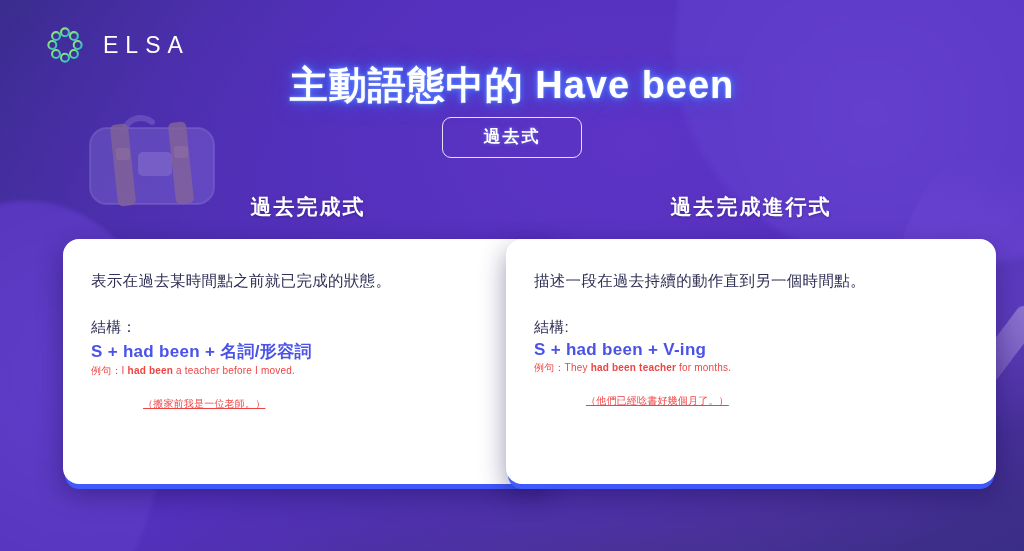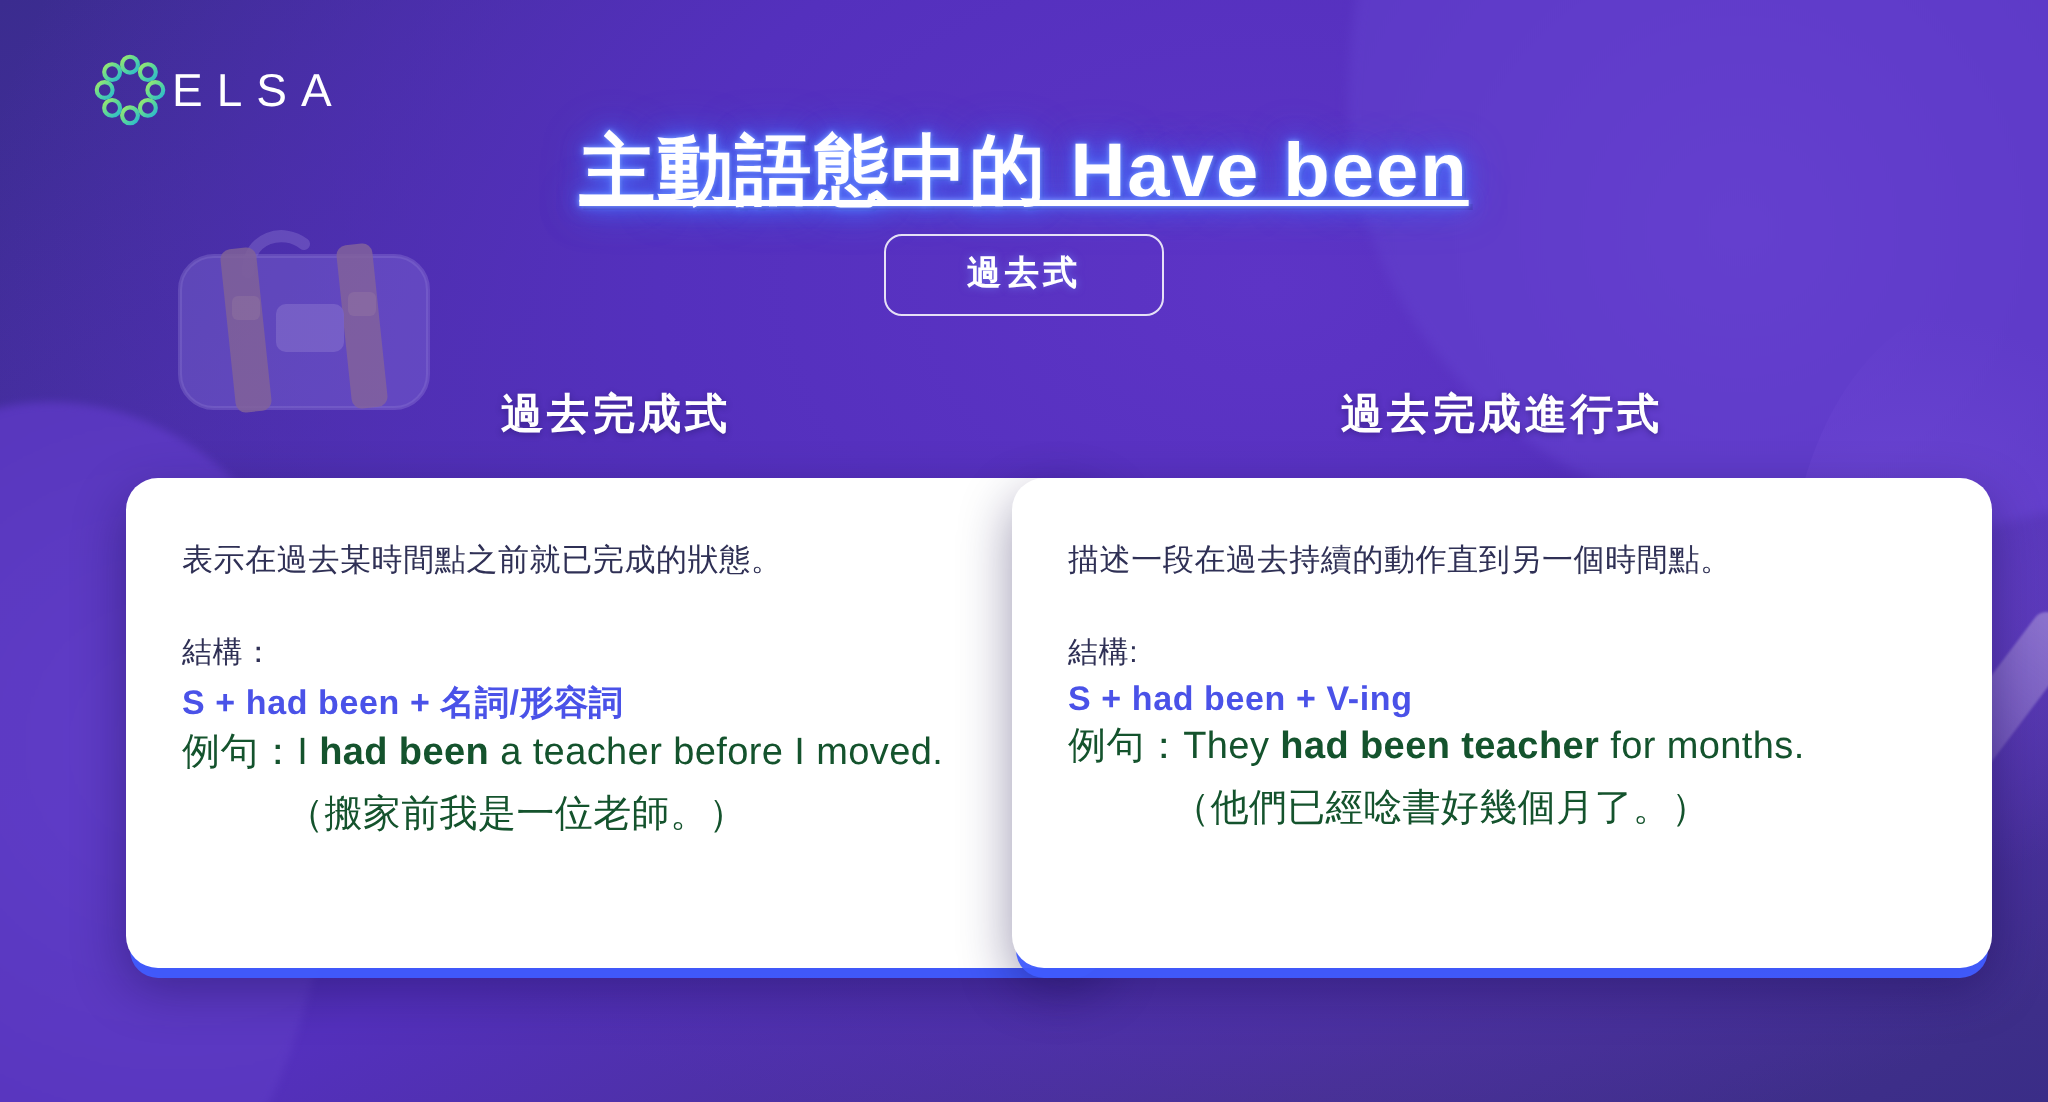--- a/index.html
+++ b/index.html
@@ -67,21 +67,21 @@
     position:absolute;
     left:72px; top:96px;
     width:160px; height:120px;
     opacity:.42;
   }
 
   
   .logo-row {
     position:absolute;
     left:46px; top:26px;
-    display:flex; align-items:center; gap:2px;justify-content:center;
+    display:flex; align-items:center; gap:19px;justify-content:center;
   }
   .logo-mark { width:38px; height:38px; display:block; }
   .logo-word {
     color:#ffffff;
     font-size:23px;
     letter-spacing:7px;
     font-weight:400;
   }
 
   
@@ -92,21 +92,20 @@
     color:#ffffff;
     font-size:38px;
     font-weight:bold;
     letter-spacing:1px;
     text-shadow:
       0 0 2px #7f9cff,
       0 0 5px #5f7dff,
       0 0 11px #4a6bff,
       0 0 20px #3b5cf0,
       2px 2px 0 rgba(40,30,120,.30);
-    text-decoration: underline;
   }
   .badge {
     position:absolute;
     left:50%; top:117px;
     transform:translateX(-50%);
     min-width:140px;
     padding:7px 30px 9px;
     border:1.6px solid rgba(255,255,255,.85);
     border-radius:9px;
     color:#ffffff;
@@ -161,29 +160,30 @@
     letter-spacing:.3px;
   }
   .struct-formula {
     color:#4a52e8;
     font-size:17px;
     font-weight:bold;
     letter-spacing:.3px;
     margin-top:3px;
   }
   .example-block {
-    color:#14532d;
-    font-size:19px;
+    color:#ef4444;
+    font-size:10px;
     line-height:1.5;
     letter-spacing:.2px;
   }
   .example-block b { font-weight:bold; }
   .example-zh {
-    margin-top:2px;
+    margin-top:18px;
     padding-left:52px;
+    text-decoration:underline;
   }
 </style>
 </head>
 <body>
 
 <div id="slide">
 
   <div class="blob-tr"></div>
   <div class="blob-bl"></div>
   <div class="blob-r"></div>

